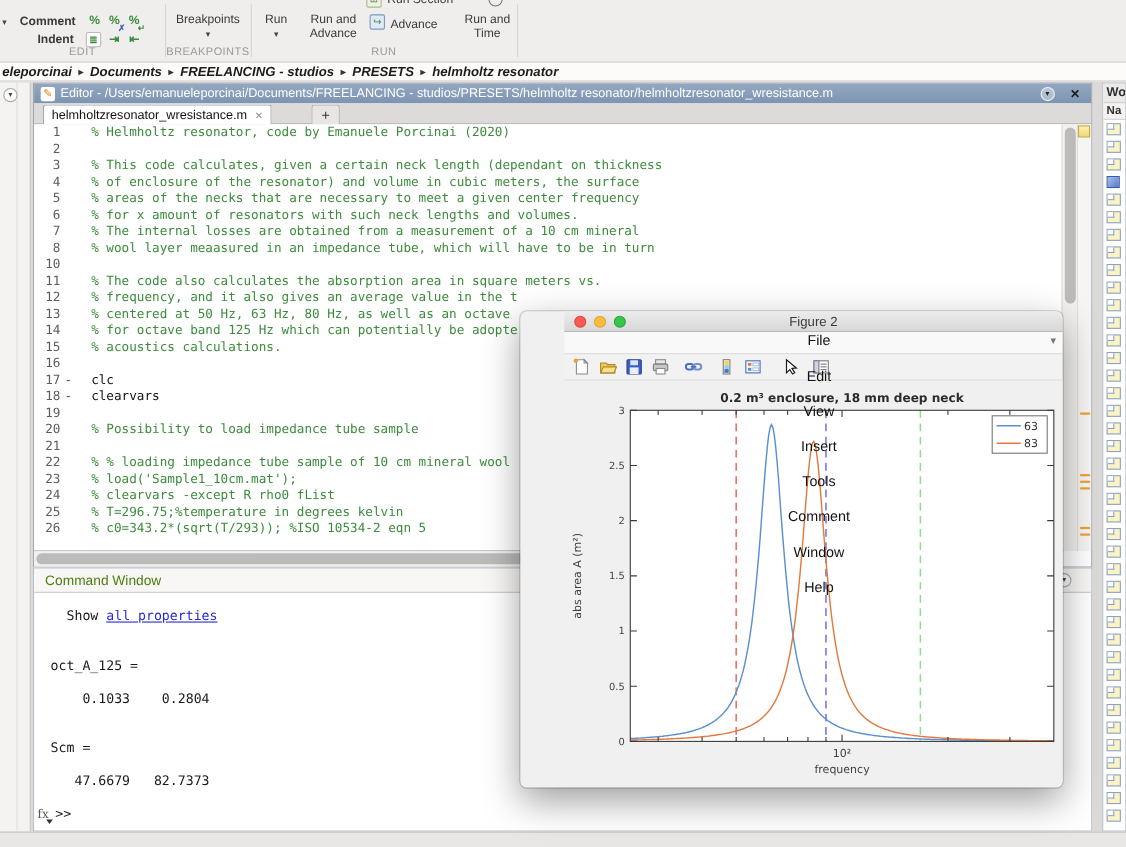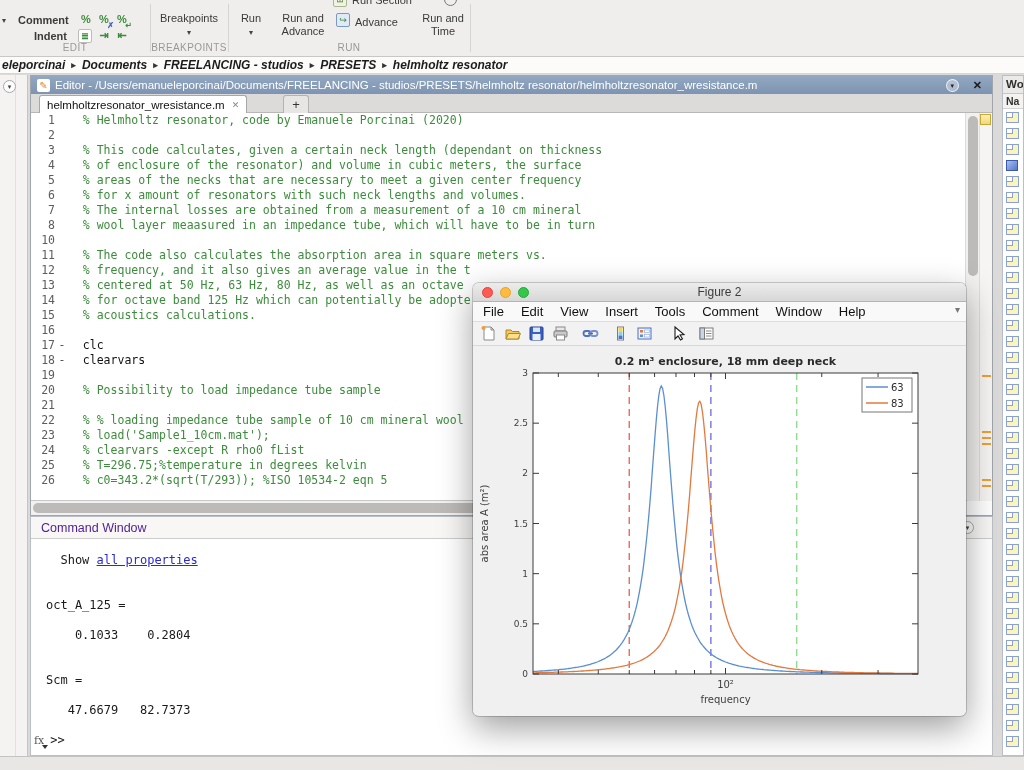--- a/index.html
+++ b/index.html
@@ -48,48 +48,48 @@
   #h-thumb { position:absolute; left:2px; top:2px; width:700px; height:10px; background:#bdbbb9; border-radius:5px; }
   #v-scrollbar { position:absolute; right:13px; top:37px; width:14px; height:388px; background:#f2f1ef; border-left:1px solid #dddbd9; }
   #v-thumb { position:absolute; left:2px; top:3px; width:10px; height:160px; background:#bdbbb9; border-radius:5px; }
   #marker-strip { position:absolute; right:0; top:37px; width:13px; height:388px; background:#f6f5f3; border-left:1px solid #e0dedc; }
   #doc-square { position:absolute; right:1px; top:38px; width:11px; height:11px; background:linear-gradient(#fdf2b0,#f0d878); border:1px solid #c8a838; }
   .warn-marker { position:absolute; left:2px; width:9px; height:2px; background:#f0a030; }
 
   
   #cmdwin { position:absolute; left:30px; top:516px; width:963px; height:240px; background:#fff; border:1px solid #b9bfc6; }
   #cmd-header { position:absolute; left:0; top:0; width:100%; height:22px; background:#f8f7f6; border-bottom:1px solid #cfcdcb; display:flex; align-items:center; padding:0 10px; }
-  #cmd-title { font-size:12.5px; color:#4c1d95; }
+  #cmd-title { font-size:12.5px; color:#4d7c0f; }
   #cmd-header .spacer { flex:1; }
   #cmd-output { position:absolute; left:15px; top:36px; font-family:"DejaVu Sans Mono", monospace; font-size:12px; line-height:15px; color:#1a1a1a; white-space:pre; }
   .cmd-link { color:#2a2ad0; text-decoration:underline; cursor:pointer; }
   #prompt-row { position:absolute; left:3px; bottom:8px; font-family:"DejaVu Sans Mono", monospace; font-size:12px; color:#1a1a1a; display:flex; align-items:center; gap:6px; }
   #fx-label { font-family:"DejaVu Serif", serif; font-size:11px; color:#555; position:relative; }
   #fx-label::after { content:""; position:absolute; right:-4px; bottom:-2px; border-left:3px solid transparent; border-right:3px solid transparent; border-top:4px solid #333; }
 
   
   #workspace { position:absolute; left:1002px; top:75px; width:22px; height:681px; background:#fff; border:1px solid #b9bfc6; overflow:hidden; }
   #ws-header { height:18px; background:#eceae8; border-bottom:1px solid #c9c7c5; font-size:11.5px; font-weight:bold; color:#2e2e2e; padding:2px 0 0 3px; }
   #ws-colhead { height:15px; background:#f4f3f1; border-bottom:1px solid #d5d3d1; font-size:10.5px; font-weight:bold; color:#333; padding:1px 0 0 3px; }
   .ws-row { height:16px; display:flex; align-items:center; padding-left:3px; }
   .ws-grid { width:13px; height:11px; background:#fbf3c4; border:1px solid #8ba3cc; position:relative; }
   .ws-grid::before { content:""; position:absolute; left:0; top:0; width:5px; height:4px; background:#fff; border-right:1px solid #8ba3cc; border-bottom:1px solid #8ba3cc; }
   .ws-cube { width:12px; height:11px; background:linear-gradient(135deg,#a8c0f4,#5878c8); border:1px solid #3c5aa8; }
 
   
   #statusbar { position:absolute; left:0; top:756px; width:1024px; height:14px; background:#e9e7e6; border-top:1px solid #c5c3c1; }
 
   
-  #figwin { position:absolute; left:473px; top:283px; width:493px; height:433px; background:#f0f0f0; border-radius:6px; box-shadow:0 12px 34px rgba(0,0,0,.38), 0 0 0 1px rgba(0,0,0,.18); z-index:50; overflow:hidden; }
+  #figwin { position:absolute; left:473px; top:283px; width:493px; height:433px; background:#f0f0f0; border-radius:6px; box-shadow:0 12px 34px rgba(0,0,0,.38), 0 0 0 1px rgba(0,0,0,.18); z-index:50; overflow:hidden;padding-left:40px; }
   #fig-titlebar { height:19px; background:linear-gradient(#ececec,#d7d7d7); border-bottom:1px solid #b4b4b4; position:relative; display:flex; align-items:center; justify-content:center; font-size:12px; color:#3c3c3c; }
   .traffic { position:absolute; top:4px; width:11px; height:11px; border-radius:50%; }
   #light-red { left:9px; background:#fc5a54; border:1px solid #e2443e; }
   #light-yellow { left:27px; background:#fdbc40; border:1px solid #e0a32e; }
   #light-green { left:45px; background:#35c64b; border:1px solid #27a83a; }
-  #fig-menubar { height:20px; background:#f9f9f9; border-bottom:1px solid #dcdcdc; display:flex; align-items:center; gap:17px; padding-left:10px; font-size:13px; color:#111; position:relative; }
+  #fig-menubar { height:20px; background:#f9f9f9; border-bottom:1px solid #dcdcdc; display:flex; align-items:center; gap:17px; padding-left:10px; font-size:13px; color:#111; position:relative;flex-direction:column; }
   #fig-menu-overflow { position:absolute; right:6px; top:2px; font-size:10px; color:#777; }
   #fig-toolbar { height:24px; background:#f2f2f2; border-bottom:1px solid #d8d8d8; display:flex; align-items:center; gap:7px; padding-left:7px; }
   .ficon { width:17px; height:17px; flex:0 0 auto; }
   #fig-plot { width:493px; height:369px; background:#f0f0f0; }
 </style>
 </head>
 <body>
 
 <div id="ribbon">
   <span class="chev" style="position:absolute;left:2px;top:16px;">▾</span>

